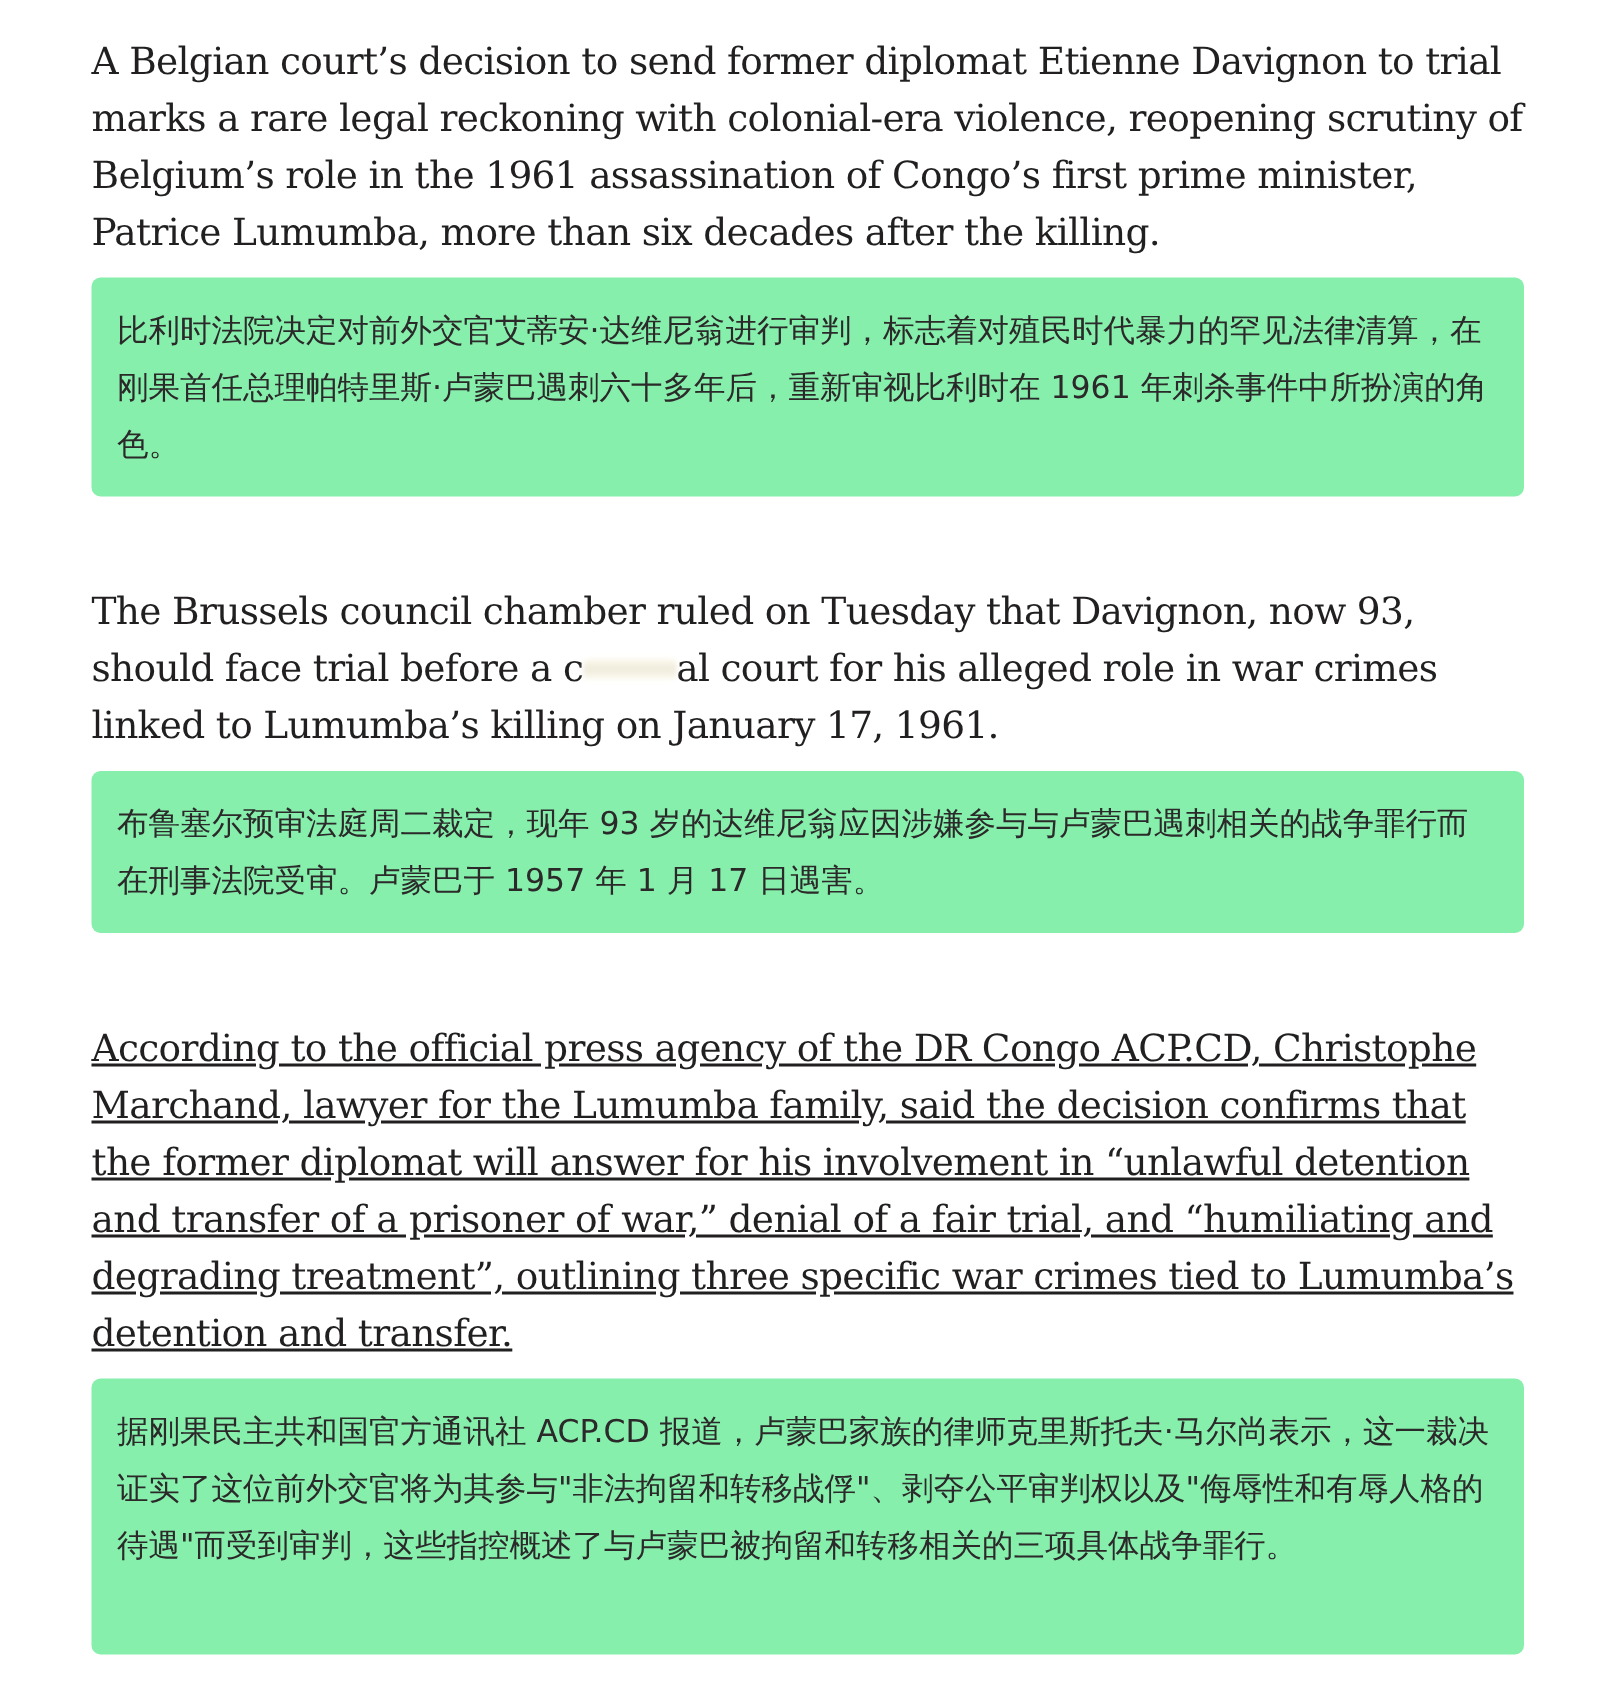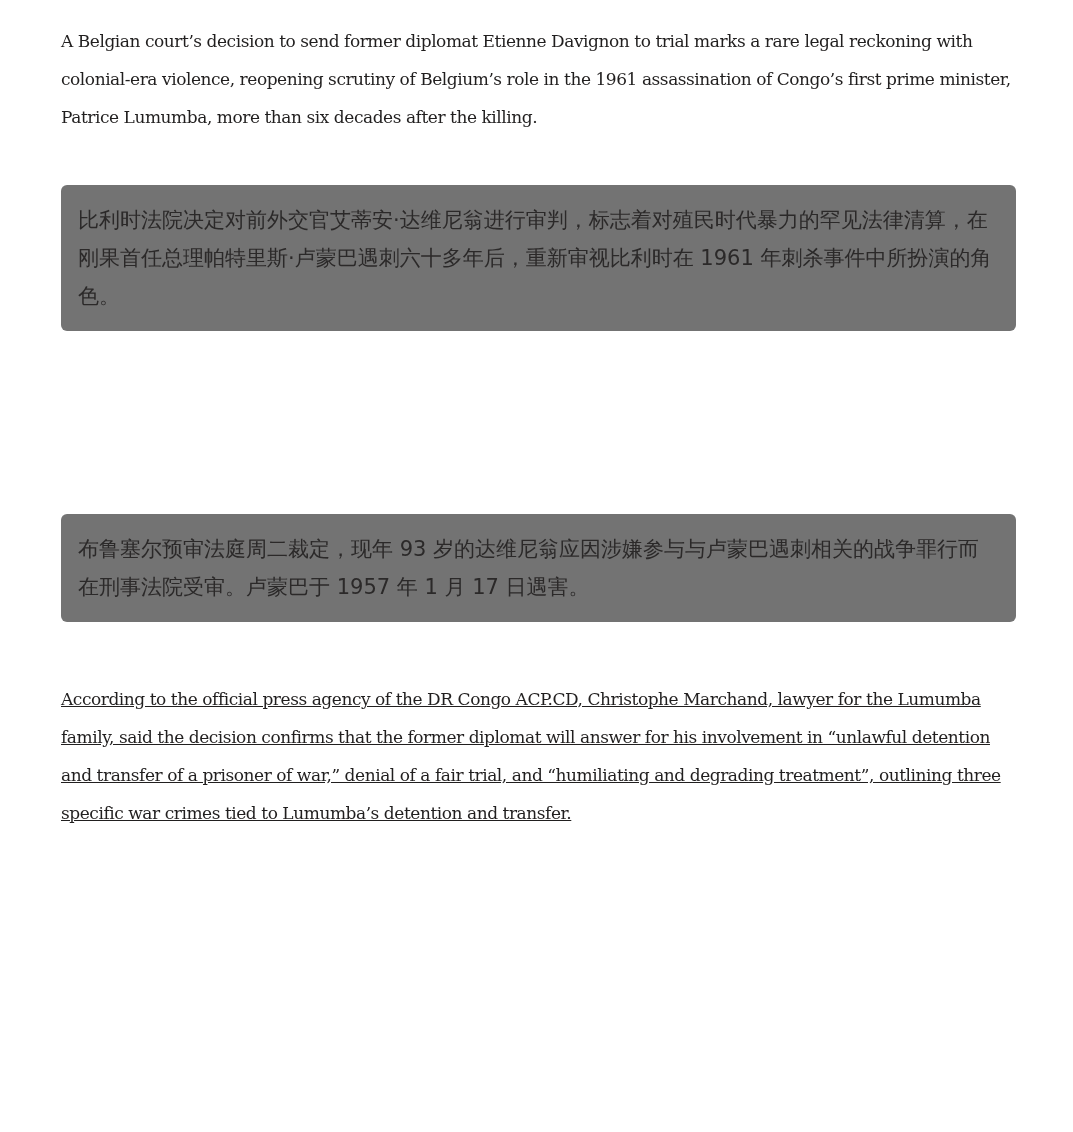--- a/index.html
+++ b/index.html
@@ -15,32 +15,32 @@
       width: 1073px;
       height: 1132px;
       color: #1f1d1d;
     }
     .para {
       position: absolute;
       left: 61px;
       width: 960px;
       margin: 0;
       font-family: "DejaVu Serif", "Liberation Serif", serif;
-      font-size: 17px;
+      font-size: 25px;
       line-height: 38px;
       letter-spacing: -0.45px;
       color: #211f1f;
       word-spacing: 0px;
     }
     .translation {
       position: absolute;
       left: 61px;
       width: 955px;
       box-sizing: border-box;
-      background: #737373;
+      background: #86efac;
       border-radius: 6px;
       padding: 16px 16px 16px 17px;
       font-family: "DejaVu Sans", "Liberation Sans", sans-serif;
       font-size: 21px;
       line-height: 38px;
       color: #2b2929;
     }
     .translation p {
       margin: 0;
     }
@@ -65,21 +65,25 @@
 <body>
 
 <div class="article">
 
   <p id="p1" class="para">A Belgian court’s decision to send former diplomat Etienne Davignon to trial marks a rare legal reckoning with colonial-era violence, reopening scrutiny of Belgium’s role in the 1961 assassination of Congo’s first prime minister, Patrice Lumumba, more than six decades after the killing.</p>
 
   <div id="t1" class="translation">
     <p>比利时法院决定对前外交官艾蒂安·达维尼翁进行审判，标志着对殖民时代暴力的罕见法律清算，在刚果首任总理帕特里斯·卢蒙巴遇刺六十多年后，重新审视比利时在 1961 年刺杀事件中所扮演的角色。</p>
   </div>
 
+  <p id="p2" class="para"><span>The Brussels council chamber ruled on Tuesday that Davignon, now 93, should face trial before a c</span><span class="redacted"></span><span>al court for his alleged role in war crimes linked to Lumumba’s killing on January 17, 1961.</span></p>
 
   <div id="t2" class="translation">
     <p>布鲁塞尔预审法庭周二裁定，现年 93 岁的达维尼翁应因涉嫌参与与卢蒙巴遇刺相关的战争罪行而在刑事法院受审。卢蒙巴于 1957 年 1 月 17 日遇害。</p>
   </div>
 
   <p id="p3" class="para">According to the official press agency of the DR Congo ACP.CD, Christophe Marchand, lawyer for the Lumumba family, said the decision confirms that the former diplomat will answer for his involvement in “unlawful detention and transfer of a prisoner of war,” denial of a fair trial, and “humiliating and degrading treatment”, outlining three specific war crimes tied to Lumumba’s detention and transfer.</p>
 
+  <div id="t3" class="translation">
+    <p>据刚果民主共和国官方通讯社 ACP.CD 报道，卢蒙巴家族的律师克里斯托夫·马尔尚表示，这一裁决证实了这位前外交官将为其参与"非法拘留和转移战俘"、剥夺公平审判权以及"侮辱性和有辱人格的待遇"而受到审判，这些指控概述了与卢蒙巴被拘留和转移相关的三项具体战争罪行。</p>
+  </div>
 
 </div>
 
 </body></html>

